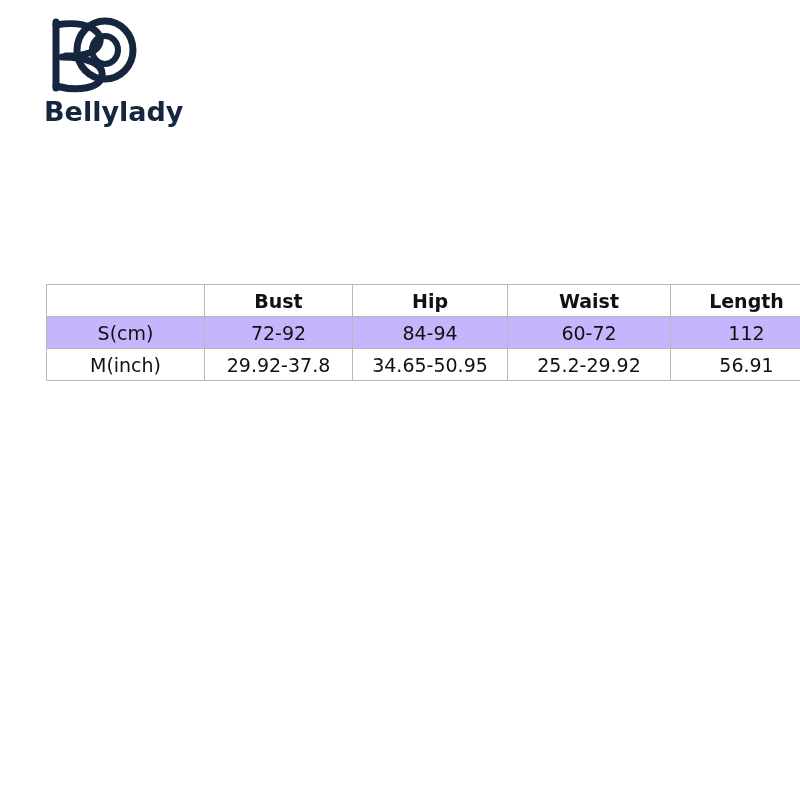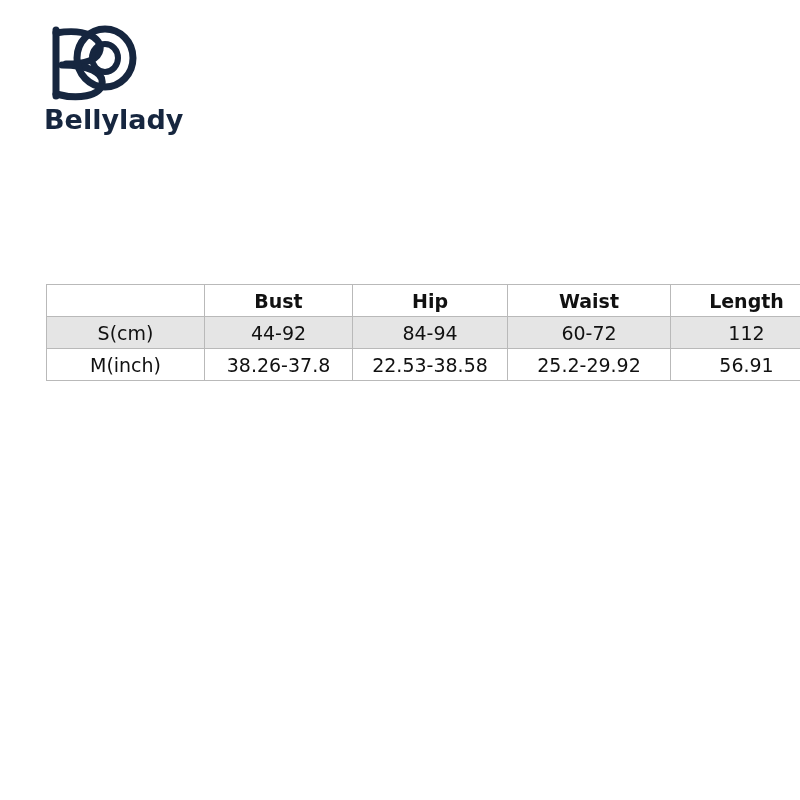--- a/index.html
+++ b/index.html
@@ -12,21 +12,21 @@
     background: #ffffff;
     font-family: "Liberation Sans", sans-serif;
     position: relative;
     overflow: hidden;
   }
 
   
   .brand {
     position: absolute;
     left: 42px;
-    top: 24px;
+    top: 16px;
     width: 280px;
   }
   .brand-mark {
     width: 120px;
     height: 78px;
     position: relative;
   }
   .brand-name {
     font-family: "DejaVu Sans", sans-serif;
     font-weight: bold;
@@ -65,21 +65,21 @@
   }
   table.size-table th {
     font-weight: bold;
     background: #ffffff;
   }
   table.size-table th.corner {
     background: #ffffff;
   }
   table.size-table tr.shaded td,
   table.size-table tr.shaded th {
-    background: #e5e5e5;
+    background: #c4b5fd;
   }
   table.size-table tr.plain td,
   table.size-table tr.plain th {
     background: #ffffff;
   }
   table.size-table td.rowhead,
   table.size-table th.rowhead {
     font-weight: normal;
   }
   
@@ -121,27 +121,27 @@
         <th class="corner"></th>
         <th>Bust</th>
         <th>Hip</th>
         <th>Waist</th>
         <th>Length</th>
       </tr>
     </thead>
     <tbody>
       <tr class="shaded">
         <td class="rowhead">S(cm)</td>
-        <td>44-92</td>
+        <td>72-92</td>
         <td>84-94</td>
         <td>60-72</td>
         <td>112</td>
       </tr>
       <tr class="plain">
         <td class="rowhead">M(inch)</td>
-        <td>38.26-37.8</td>
-        <td>22.53-38.58</td>
+        <td>29.92-37.8</td>
+        <td>34.65-50.95</td>
         <td>25.2-29.92</td>
         <td>56.91</td>
       </tr>
     </tbody>
   </table>
 </div>
 
 </body></html>

